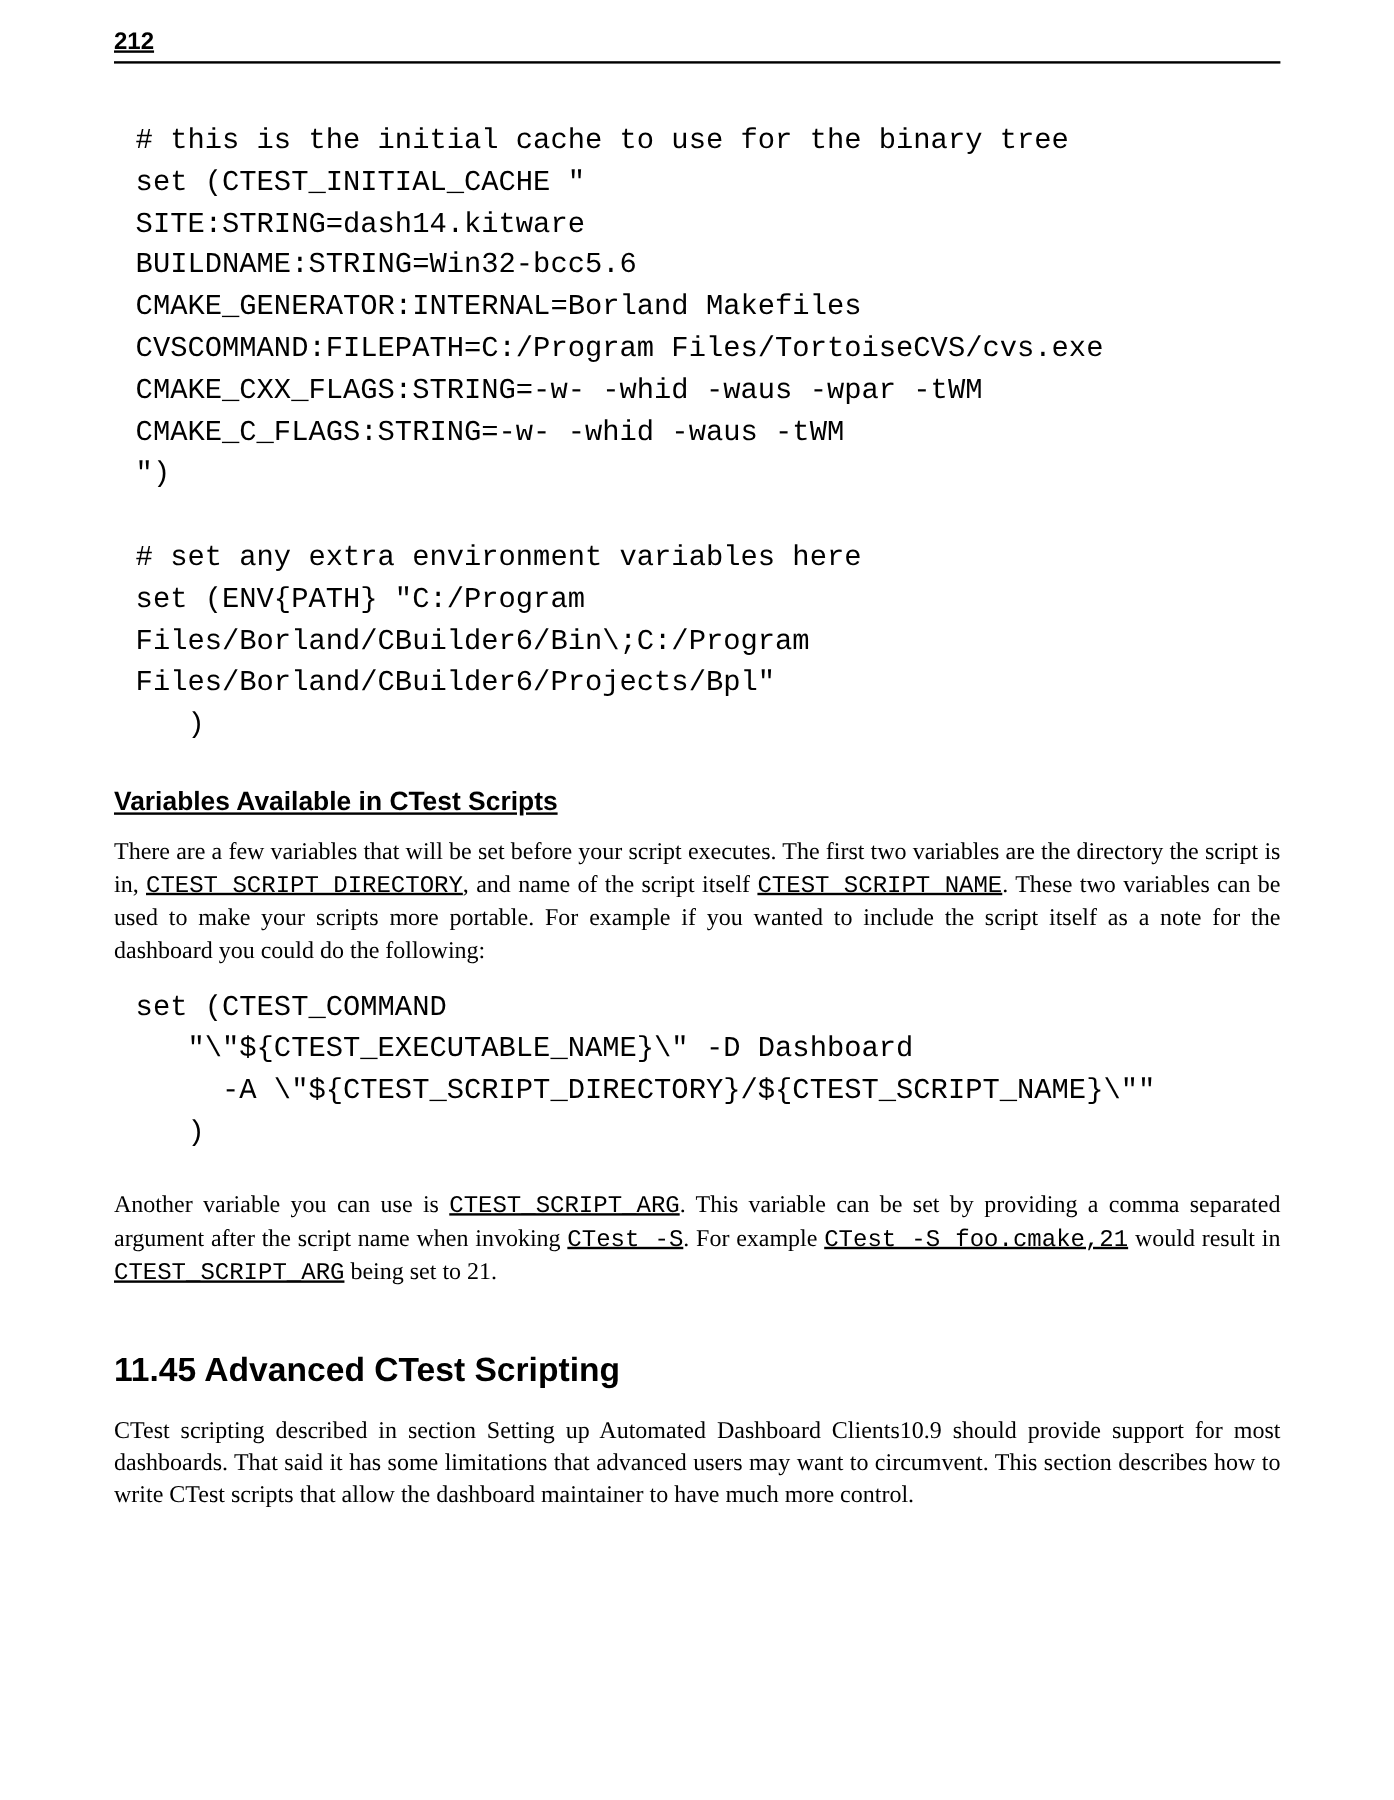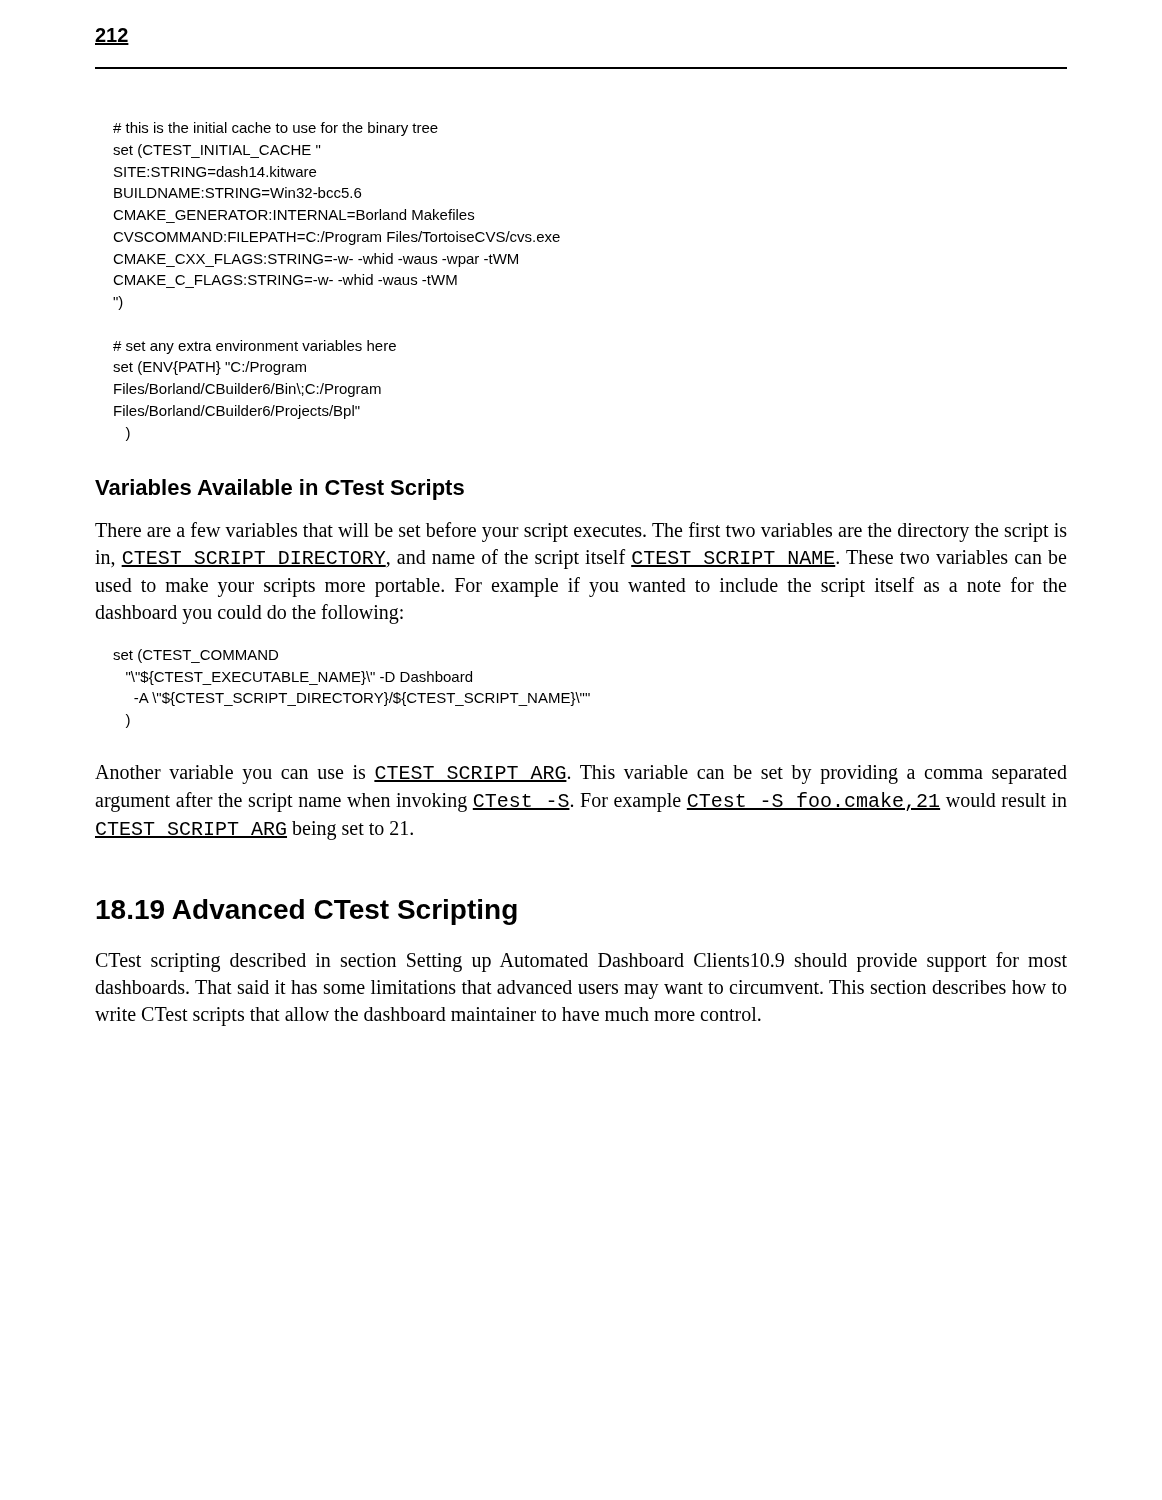--- a/index.html
+++ b/index.html
@@ -18,37 +18,38 @@
     padding: 22px 95px 40px 95px;
   }
   .running-head {
     display: flex;
     justify-content: space-between;
     align-items: flex-start;
     font-family: Arial, Helvetica, sans-serif;
     font-weight: 700;
     font-size: 20px;
     border-bottom: 2px solid #000;
-    padding-bottom: 18px;
+    padding-bottom: 2px;
     margin-bottom: 48px;
   }
   .page-no { text-decoration: underline; }
   .code-block {
-    font-family: Liberation Sans, sans-serif;
+    font-family: Liberation Mono, monospace;
     white-space: pre;
-    font-size: 15px;
+    font-size: 24px;
     line-height: 1.45;
     margin: 0 0 28px 0;
     padding-left: 18px;
   }
   h3.subsection {
     font-family: Arial, Helvetica, sans-serif;
     font-weight: 700;
     font-size: 22px;
     margin: 30px 0 14px 0;
+    text-decoration: underline;
   }
   h2.section {
     font-family: Arial, Helvetica, sans-serif;
     font-weight: 700;
     font-size: 28px;
     margin: 48px 0 18px 0;
   }
   p.body {
     margin: 0 0 18px 0;
     text-align: justify;
@@ -96,18 +97,18 @@
 
     <pre class="code-block">set (CTEST_COMMAND
    "\"${CTEST_EXECUTABLE_NAME}\" -D Dashboard
      -A \"${CTEST_SCRIPT_DIRECTORY}/${CTEST_SCRIPT_NAME}\""
    )</pre>
 
     <p class="body">
       <span>Another variable you can use is </span><span class="mono">CTEST_SCRIPT_ARG</span><span>. This variable can be set by providing a comma separated argument after the script name when invoking </span><span class="mono">CTest -S</span><span>. For example </span><span class="mono">CTest -S foo.cmake,21</span><span> would result in </span><span class="mono">CTEST_SCRIPT_ARG</span><span> being set to 21.</span>
     </p>
 
-    <h2 class="section">18.19 Advanced CTest Scripting</h2>
+    <h2 class="section">11.45 Advanced CTest Scripting</h2>
 
     <p class="body">CTest scripting described in section Setting up Automated Dashboard Clients10.9 should provide support for most dashboards. That said it has some limitations that advanced users may want to circumvent. This section describes how to write CTest scripts that allow the dashboard maintainer to have much more control.</p>
 
   </div>
 </div>
 
 </body></html>

